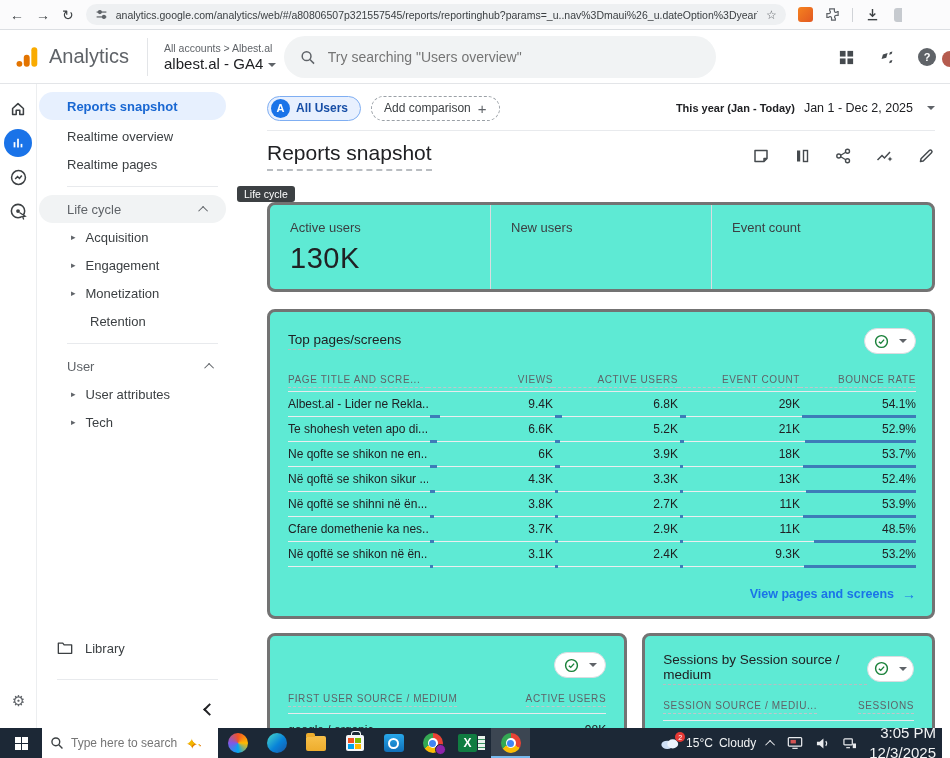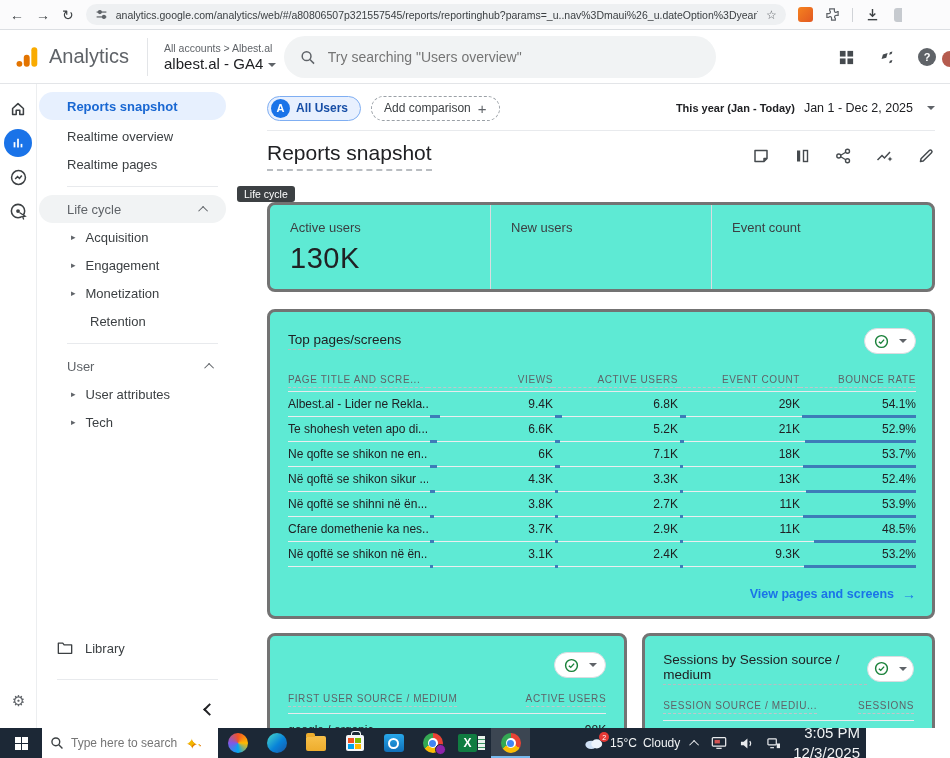--- a/index.html
+++ b/index.html
@@ -129,21 +129,21 @@
   
   .bottom-row{margin-top:14px;display:grid;grid-template-columns:1.23fr 1fr;gap:15px;}
   .src-card{height:160px;padding:16px 18px;}
   .src-head{display:flex;align-items:center;justify-content:space-between;margin-top:15px;
     font-size:10px;letter-spacing:0.6px;color:#5f6368;border-bottom:1px solid #e8eaed;padding-bottom:6px;}
   .src-head span{border-bottom:1px dashed #c2c6ca;padding-bottom:2px;}
   .src-data-row{display:flex;align-items:center;justify-content:space-between;margin-top:9px;
     font-size:12px;color:#202124;}
 
   
-  .taskbar{position:absolute;bottom:0;left:0;width:866px;height:30px;background:#1c2836;
+  .taskbar{position:absolute;bottom:0;left:0;width:942px;height:30px;background:#1c2836;
     display:flex;align-items:stretch;color:#e8eaed;}
   .tb-start{width:42px;display:flex;align-items:center;justify-content:center;}
   .win-logo{display:grid;grid-template-columns:6px 6px;grid-template-rows:6px 6px;gap:1px;}
   .win-logo i{background:#fff;}
   .tb-search{width:176px;background:#fff;display:flex;align-items:center;padding:0 8px;gap:7px;}
   .tb-search input{border:none;outline:none;font-size:12px;color:#3c4043;width:108px;background:transparent;
     font-family:"Liberation Sans",sans-serif;}
   .tb-sparkle{font-size:13px;color:#f2b700;text-shadow:1px 1px 0 #e07a00;}
   .tb-app{width:39px;display:flex;align-items:center;justify-content:center;}
   .tb-app.active{background:rgba(255,255,255,0.14);box-shadow:inset 0 -2px 0 #76b9ed;}
@@ -446,21 +446,21 @@
       <span class="c-event">21K</span>
       <span class="c-bounce">52.9%</span>
       <span class="minibar mb-views" style="width: 7.26px;"></span>
       <span class="minibar mb-active" style="width: 5.2px;"></span>
       <span class="minibar mb-event" style="width: 3.99px;"></span>
       <span class="bar-bounce" style="width: 111.09px;"></span>
     </div>
     <div class="tp-row">
       <span class="c-title">Ne qofte se shikon ne en...</span>
       <span class="c-views">6K</span>
-      <span class="c-active">7.1K</span>
+      <span class="c-active">3.9K</span>
       <span class="c-event">18K</span>
       <span class="c-bounce">53.7%</span>
       <span class="minibar mb-views" style="width: 6.6px;"></span>
       <span class="minibar mb-active" style="width: 4.6px;"></span>
       <span class="minibar mb-event" style="width: 3.42px;"></span>
       <span class="bar-bounce" style="width: 112.77px;"></span>
     </div>
     <div class="tp-row">
       <span class="c-title">Në qoftë se shikon sikur ...</span>
       <span class="c-views">4.3K</span>

